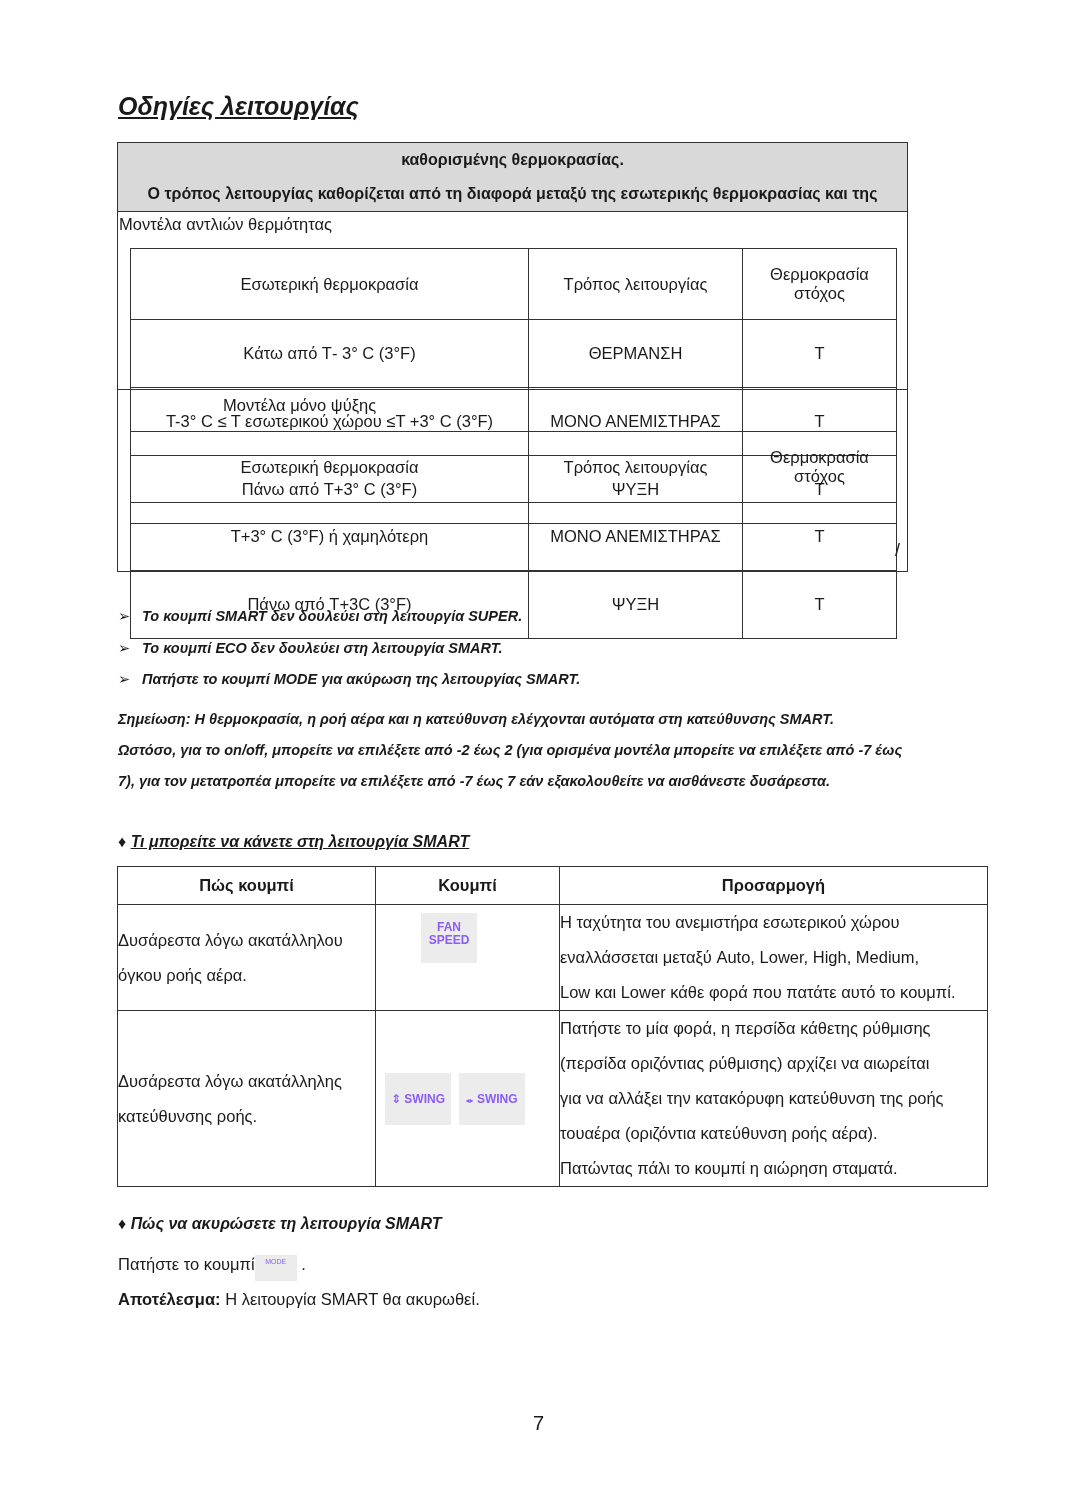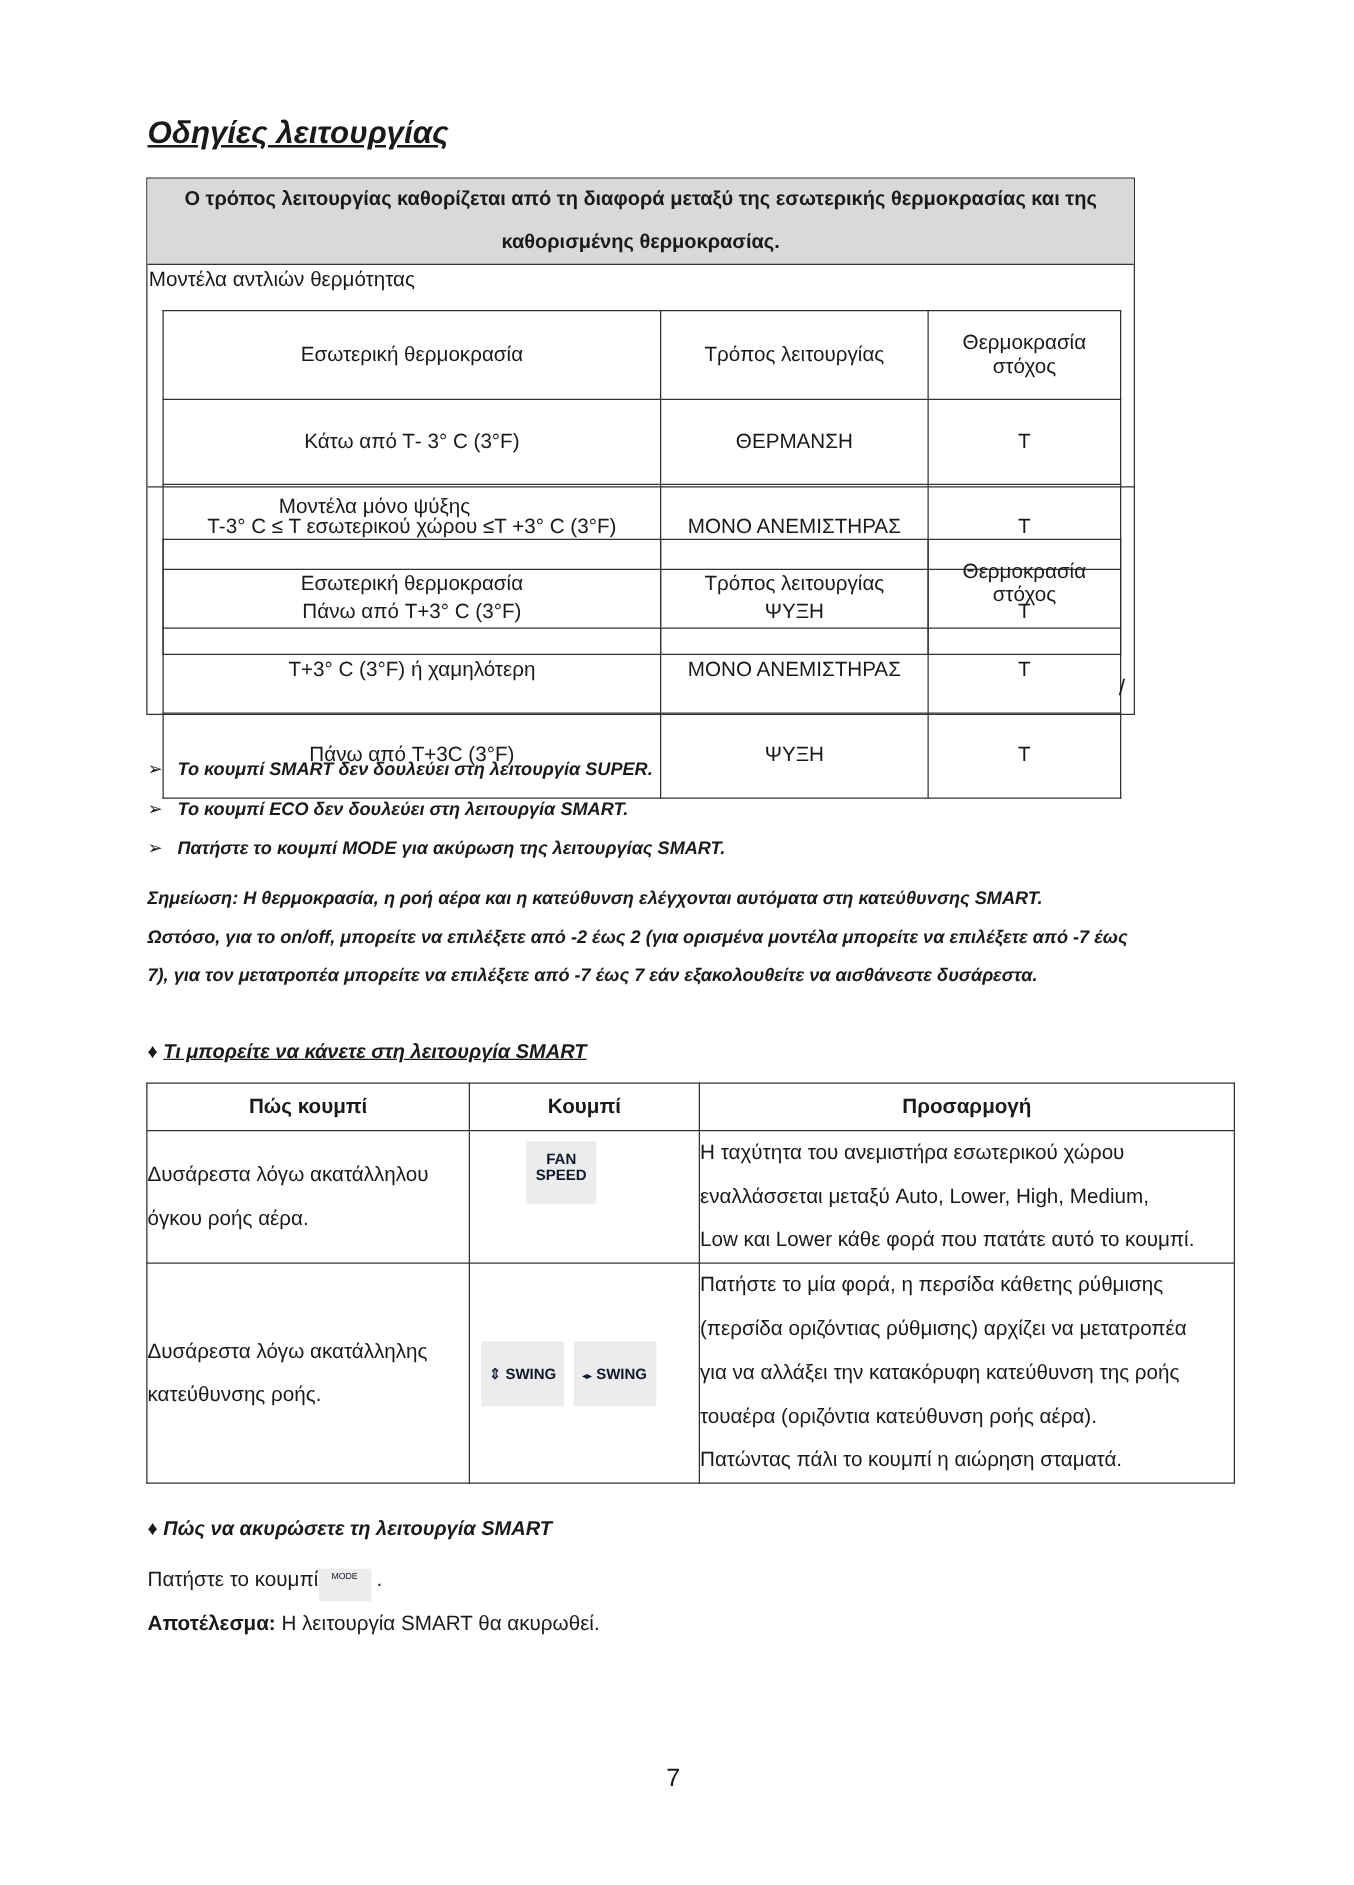--- a/index.html
+++ b/index.html
@@ -17,35 +17,35 @@
   .bullets { left: 118px; top: 608px; font-size: 14.5px; font-weight: bold; font-style: italic; }
   .bullets div { height: 31.5px; }
   .arrow { display: inline-block; width: 24px; font-style: normal; font-weight: normal; }
   .note { left: 118px; top: 704px; font-size: 14.5px; font-weight: bold; font-style: italic; line-height: 31px; width: 850px; }
   .sec2 { left: 118px; top: 833px; font-size: 16px; font-weight: bold; font-style: italic; }
   .sec2 .u { text-decoration: underline; }
   table.s { position: absolute; left: 117px; top: 866px; border-collapse: collapse; font-size: 16.5px; }
   table.s td { border: 1px solid #333; padding: 0; vertical-align: middle; }
   table.s th { border: 1px solid #333; font-weight: bold; height: 35px; font-size: 16.5px; }
   .cell-text { line-height: 35px; text-align: left; padding-left: 1px; }
-  .btnimg { display: inline-block; background: #ececec; color: #0f172a; font-weight: bold; font-size: 12px; text-align: center; line-height: 13px; }
+  .btnimg { display: inline-block; background: #ececec; color: #8b5cf6; font-weight: bold; font-size: 12px; text-align: center; line-height: 13px; }
   .sec3 { left: 118px; top: 1215px; font-size: 16px; font-weight: bold; font-style: italic; }
   .press { left: 118px; top: 1255px; font-size: 16.5px; }
   .result { left: 118px; top: 1290px; font-size: 16.5px; }
   .pagenum { left: 533px; top: 1412px; font-size: 20px; }
 </style>
 </head>
 <body>
 
 <div class="abs title">Οδηγίες λειτουργίας</div>
 
 <div class="abs frame"></div>
 <div class="abs frame-head">
+  <div>καθορισμένης θερμοκρασίας.</div>
   <div>Ο τρόπος λειτουργίας καθορίζεται από τη διαφορά μεταξύ της εσωτερικής θερμοκρασίας και της</div>
-  <div>καθορισμένης θερμοκρασίας.</div>
 </div>
 
 <div class="abs sub-label" style="left:119px; top:215px;">Μοντέλα αντλιών θερμότητας</div>
 
 <table class="t" style="left:130px; top:248px; width:767px;">
   <tbody>
       <tr>
     <td style="width:365px;">Εσωτερική θερμοκρασία</td>
     <td style="width:181px;">Τρόπος λειτουργίας</td>
     <td>Θερμοκρασία στόχος</td>
@@ -139,21 +139,21 @@
     <td class="cell-text">
       <div>Δυσάρεστα λόγω ακατάλληλης</div>
       <div>κατεύθυνσης ροής.</div>
     </td>
     <td style="padding-left:9px;">
       <div class="btnimg" style="width:66px; height:52px; line-height:52px; font-size:12px;"><span>⇕</span> <span>SWING</span></div>
       <div class="btnimg" style="width:66px; height:52px; line-height:52px; font-size:12px; margin-left:3px;"><span style="font-size:8px;">◂▸</span> <span>SWING</span></div>
     </td>
     <td class="cell-text">
       <div>Πατήστε το μία φορά, η περσίδα κάθετης ρύθμισης</div>
-      <div>(περσίδα οριζόντιας ρύθμισης) αρχίζει να μετατροπέα</div>
+      <div>(περσίδα οριζόντιας ρύθμισης) αρχίζει να αιωρείται</div>
       <div>για να αλλάξει την κατακόρυφη κατεύθυνση της ροής</div>
       <div>τουαέρα (οριζόντια κατεύθυνση ροής αέρα).</div>
       <div>Πατώντας πάλι το κουμπί η αιώρηση σταματά.</div>
     </td>
   </tr>
 </tbody>
   </table>
 
 <div class="abs sec3">
   <span style="font-style:normal;">♦</span>

